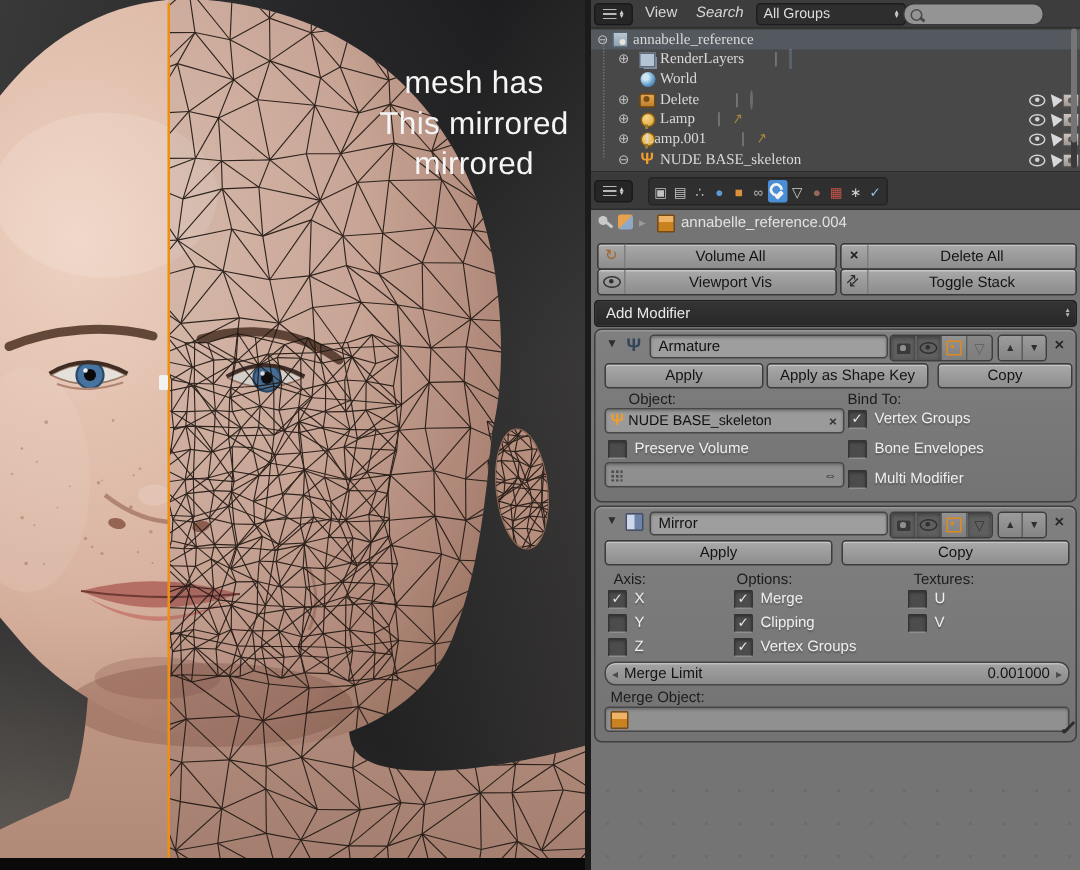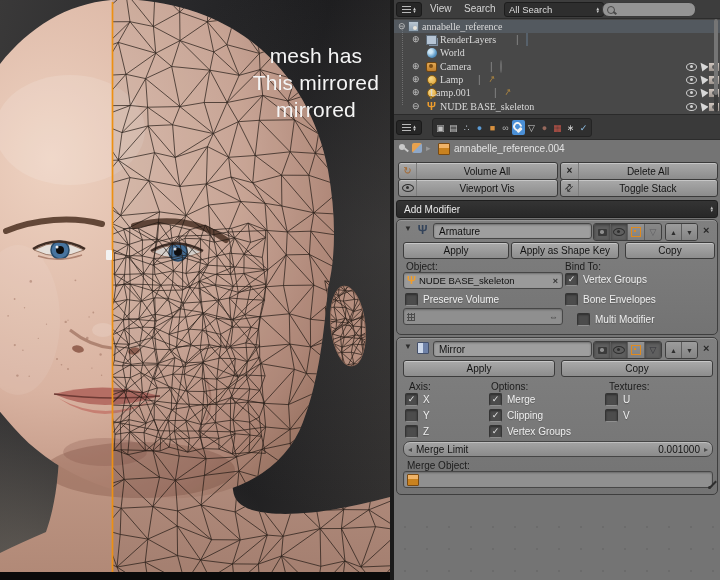--- a/index.html
+++ b/index.html
@@ -1785,23 +1785,23 @@
     <div id="outliner">
       <div class="ol-header">
         <div class="ed-btn" style="left:2px;top:2px;">
           <span class="ed-glyph"></span>
           <span class="ed-ud">
               <span>▴</span>
               <span>▾</span>
             </span>
         </div>
         <span class="ol-menu" style="left:36px;">View</span>
-        <span class="ol-menu" style="left:70px;">Search</span>
+        <span class="ol-menu" style="left:70px;font-style:italic;">Search</span>
         <div class="scene-dd">
-          <span>All Search</span>
+          <span>All Groups</span>
           <span class="ed-ud">
               <span>▴</span>
               <span>▾</span>
             </span>
         </div>
         <div class="search-pill">
           <span class="i-mag"></span>
           <input value="" style="">
         </div>
       </div>
@@ -1827,21 +1827,21 @@
         <span class="oicon" style="left:32px;">
             <span class="ic-globe"></span>
           </span>
         <span class="olabel" style="left:46px;">World</span>
       </div>
       <div class="orow" style="top:60px;">
         <span class="oexp" style="left:18px;">⊕</span>
         <span class="oicon" style="left:32px;">
             <span class="ic-cam"></span>
           </span>
-        <span class="olabel" style="left:46px;">Camera</span>
+        <span class="olabel" style="left:46px;">Delete</span>
         <span class="opipe" style="left:96px;">|</span>
         <span class="oextra" style="left:106px;"><span class="ghost"></span></span>
         <span class="r-eye" style="left:292px;"></span>
         <span class="r-cursor" style="left:305px;"></span>
         <span class="r-cam" style="left:314px;"></span>
       </div>
       <div class="orow" style="top:73px;">
         <span class="oexp" style="left:18px;">⊕</span>
         <span class="oicon" style="left:32px;">
             <span class="ic-lamp"></span>
@@ -1974,21 +1974,21 @@
       <span class="closex">×</span>
       <div class="btn" style="left:6px;top:22px;width:104px;">
           <span>Apply</span>
         </div>
       <div class="btn" style="left:114px;top:22px;width:106px;">
           <span>Apply as Shape Key</span>
         </div>
       <div class="btn" style="left:228px;top:22px;width:88px;">
           <span>Copy</span>
         </div>
-      <span class="plabel" style="left:9px;top:41px;">Object:</span>
+      <span class="plabel" style="left:22px;top:41px;">Object:</span>
       <span class="plabel" style="left:168px;top:41px;">Bind To:</span>
       <div class="field" style="left:6px;top:52px;width:158px;">
         <span class="ficon ic-arm">Ψ</span>
         <span>NUDE BASE_skeleton</span>
         <span class="fx">×</span>
       </div>
       <div class="cb" style="left:8px;top:73px;">
         <span class="bx"></span>
           <span class="lbl">Preserve Volume</span>
       </div>
@@ -2001,21 +2001,21 @@
       <div class="cb on" style="left:168px;top:53px;">
         <span class="bx">
             <span class="tick">✓</span>
           </span>
           <span class="lbl">Vertex Groups</span>
       </div>
       <div class="cb" style="left:168px;top:73px;">
         <span class="bx"></span>
           <span class="lbl">Bone Envelopes</span>
       </div>
-      <div class="cb" style="left:180px;top:93px;">
+      <div class="cb" style="left:168px;top:93px;">
         <span class="bx"></span>
           <span class="lbl">Multi Modifier</span>
       </div>
     </div>
 
     <div class="panelbox" style="top:337px;height:156px;">
       <span class="ph-tri">▼</span>
       <span class="ph-icon">
           <span class="i-mirmod"></span>
         </span>

